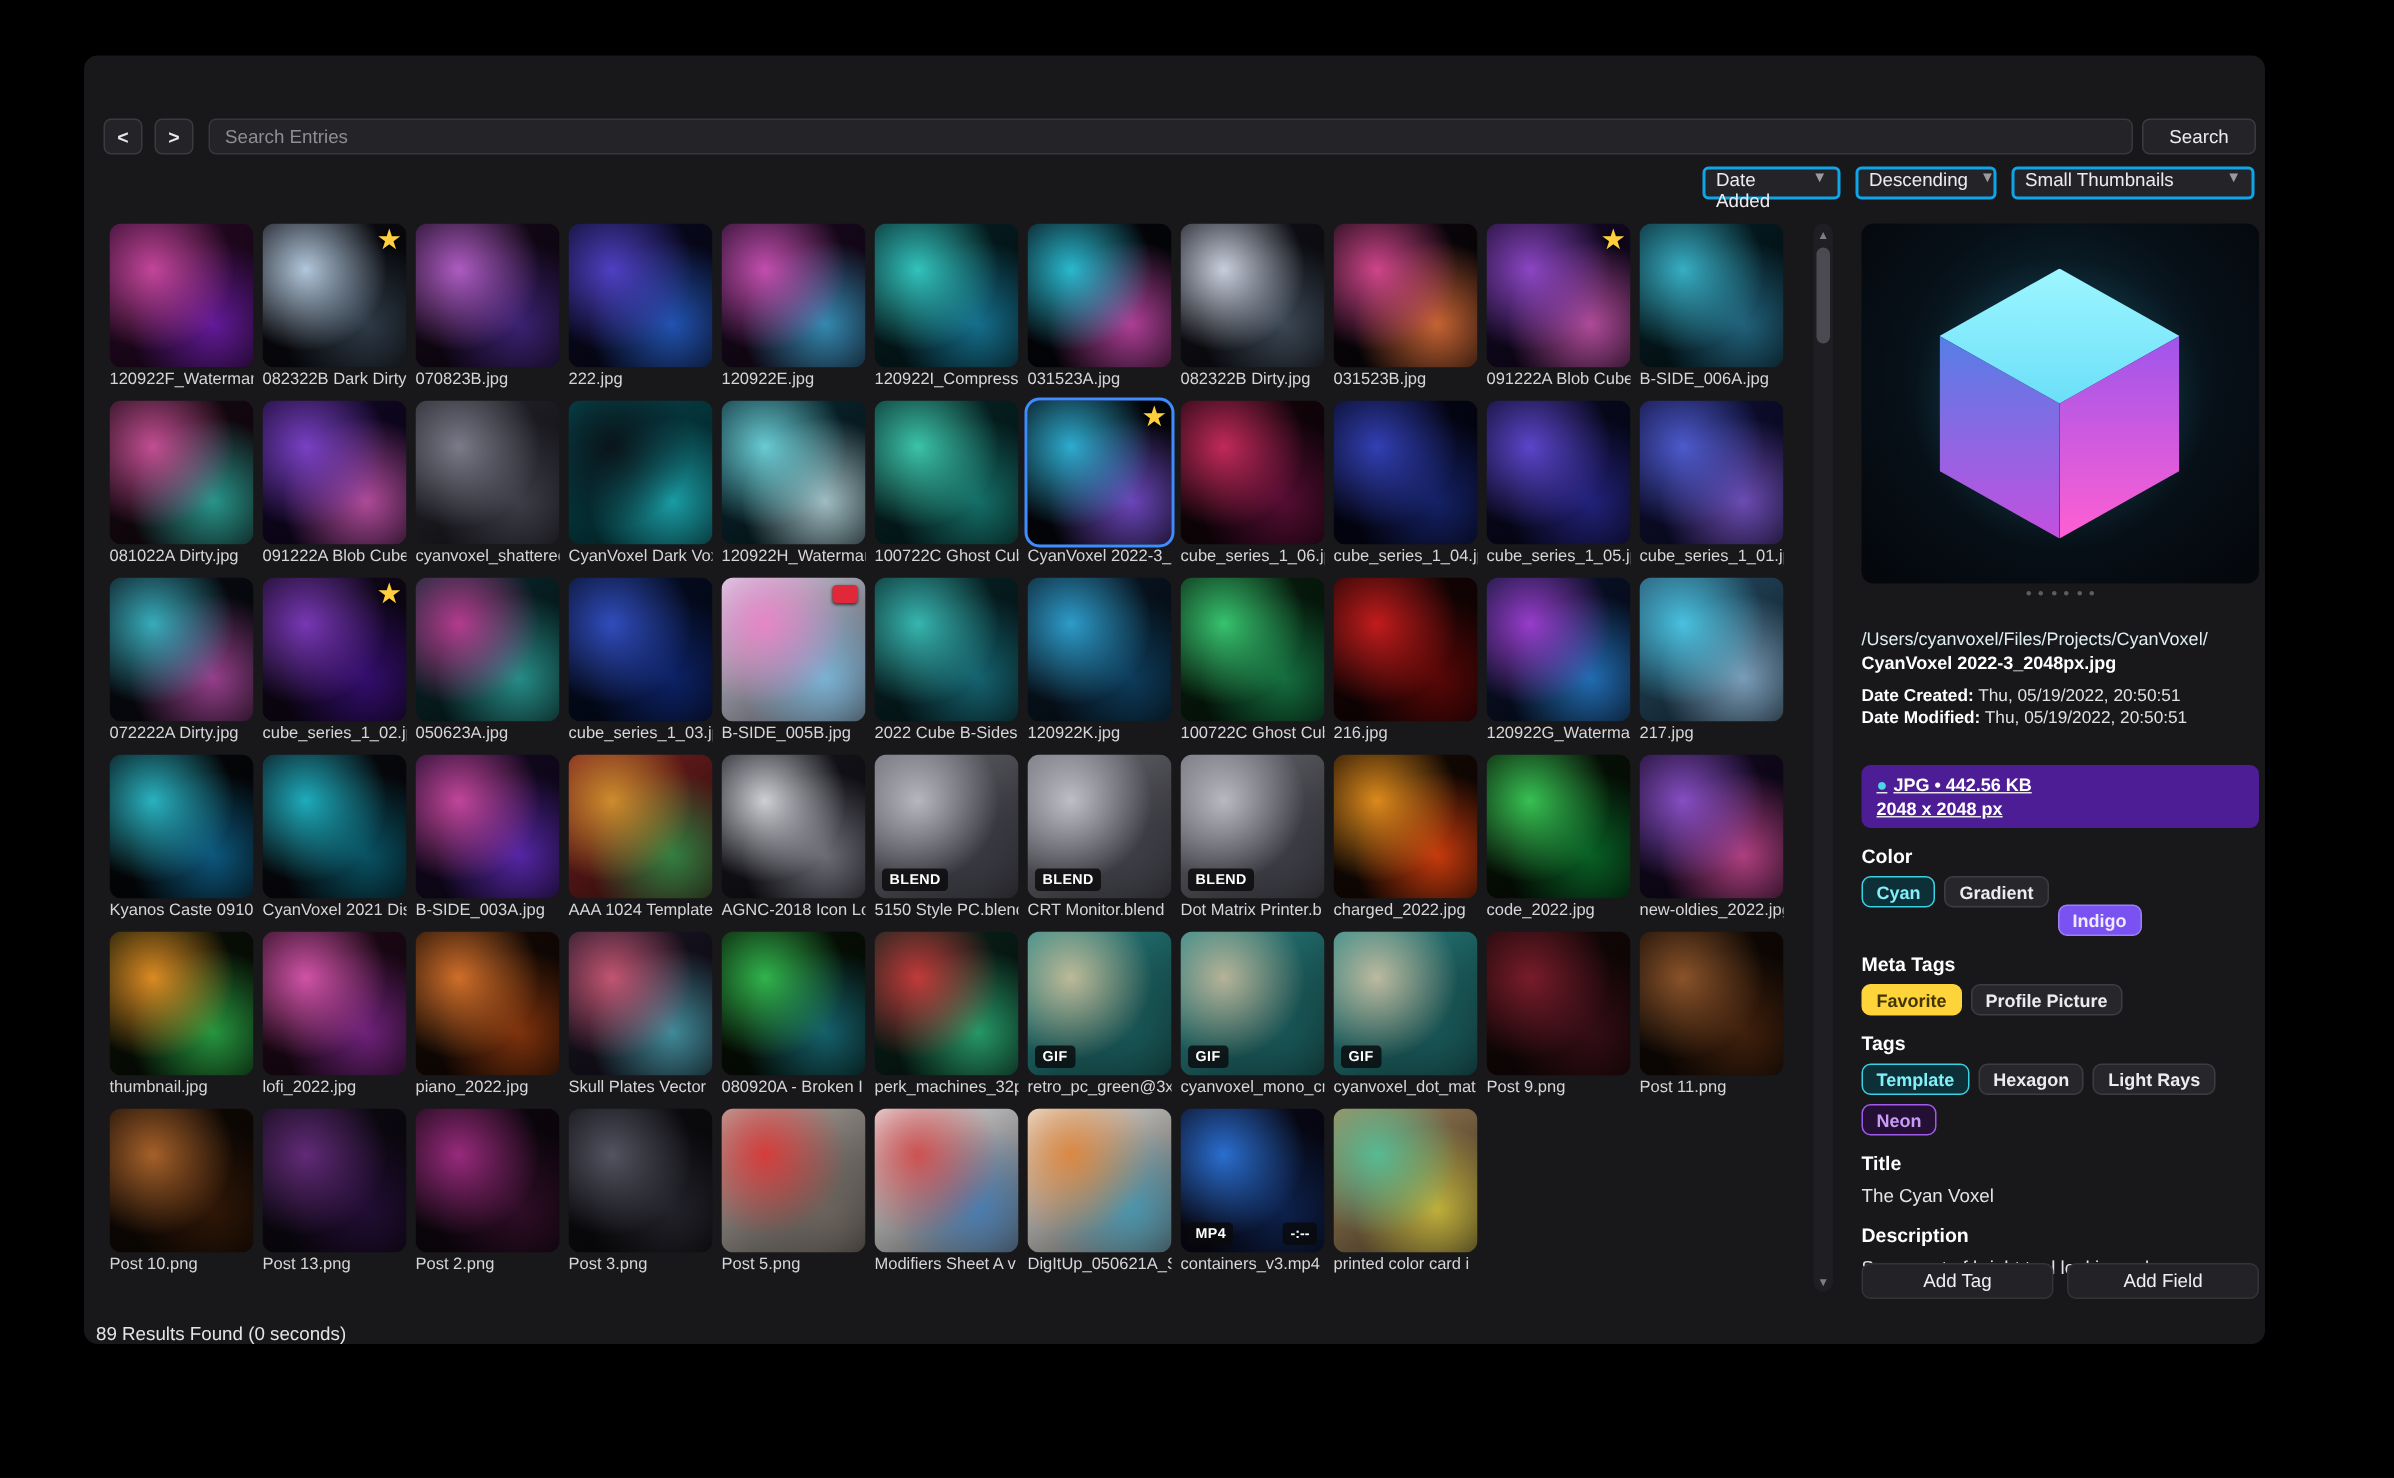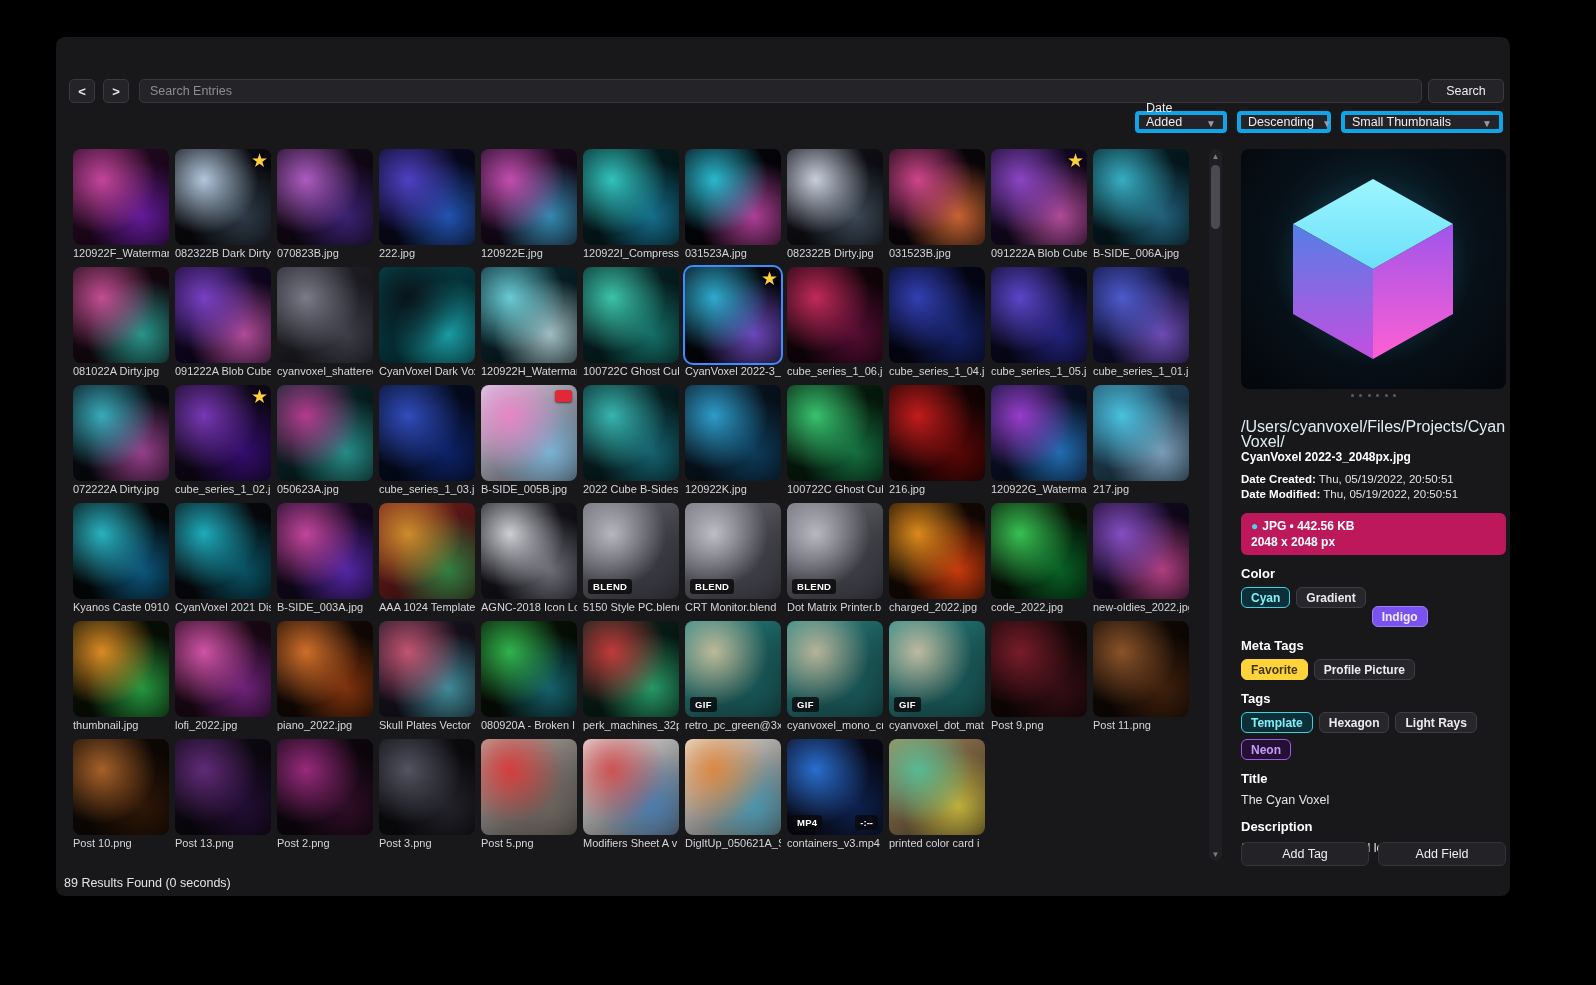--- a/index.html
+++ b/index.html
@@ -22,22 +22,22 @@
     border-radius:5px; color:#e8e8ea; font-size:13px; font-weight:700; display:flex; align-items:center; justify-content:center; }
   .search-input { position:absolute; left:83px; top:42px; width:1283px; height:24px; background:#242428;
     border:1px solid #37373d; border-radius:5px; color:#e8e8ea; font-size:12.5px; padding:4px 10px;
     font-family:"Liberation Sans", sans-serif; outline:none; }
   .search-input::placeholder { color:#8d8d93; }
   .search-btn { position:absolute; left:1372px; top:42px; width:76px; height:24px; background:#242428;
     border:1px solid #3a3a40; border-radius:5px; color:#ececef; font-size:12.5px; display:flex;
     align-items:center; justify-content:center; }
 
   
-  .dd { position:absolute; top:74px; height:22px; background:#242428; border:4px solid #0ea5e9; border-radius:4px;
-    color:#ececef; font-size:12.5px; display:flex; align-items:flex-end; justify-content:space-between; padding:0 7px; }
+  .dd { position:absolute; top:74px; height:22px; background:#242428; border:2px solid #0ea5e9; border-radius:4px;
+    color:#ececef; font-size:12.5px; display:flex; align-items:flex-start; justify-content:space-between; padding:0 7px; }
   .dd .caret { color:#9a9aa0; font-size:10px; margin-left:8px; }
 
   
   .grid { position:absolute; left:17px; top:112px; width:1122px; display:grid;
     grid-template-columns:repeat(11, 96px); column-gap:6px; row-gap:7px; }
   .cell { width:96px; }
   .thumb { position:relative; width:96px; height:96px; border-radius:8px; overflow:hidden; }
   .thumb.sel { outline:2px solid #3f8cff; outline-offset:0; }
   .caption { margin-top:2px; width:96px; height:13px; overflow:hidden; white-space:nowrap;
     color:#d6d6d8; font-size:11px; }
@@ -67,46 +67,46 @@
     background:linear-gradient(180deg,#9df6ff 0%, #39c8f2 100%); }
   .cube .left { clip-path:polygon(0% 25%, 50% 50%, 50% 100%, 0% 75%);
     background:linear-gradient(180deg,#2f8fe8 0%, #c44fe0 100%); }
   .cube .right { clip-path:polygon(50% 50%, 100% 25%, 100% 75%, 50% 100%);
     background:linear-gradient(180deg,#7e52f4 0%, #ff5fd2 100%); }
   .glow { position:absolute; left:20px; top:20px; width:224px; height:200px; border-radius:50%;
     background:radial-gradient(circle, rgba(64,220,255,.25), transparent 65%); }
   .handle-dots { margin:5px auto 4px; width:46px; display:flex; justify-content:space-between; }
   .handle-dots i { width:3px; height:3px; border-radius:50%; background:#5c5c64; }
 
-  .path-line { font-size:16px; color:#dfeef2; line-height:15px; word-break:break-all;margin-top:22px; }
+  .path-line { font-size:12px; color:#dfeef2; line-height:15px; word-break:break-all;margin-top:22px; }
   .file-name { font-size:12px; font-weight:700; color:#ffffff; line-height:16px; margin-bottom:7px; }
   .date-line { font-size:11.5px; color:#e2e2e6; line-height:15px; }
   .date-line b { color:#ffffff; }
 
-  .info-bar { margin-top:11px; background:#be185d; border-radius:6px; padding:6px 10px; }
+  .info-bar { margin-top:23px; background:#4c1d95; border-radius:6px; padding:6px 10px;text-decoration:underline; }
   .info-bar .l1 { font-size:12px; font-weight:700; color:#fff; }
   .info-bar .l1 .dot { color:#49d7e8; margin-right:4px; }
   .info-bar .l2 { font-size:12px; font-weight:700; color:#fff; margin-top:2px; }
 
   .field-label { font-weight:700; font-size:13px; color:#fff; margin:11px 0 6px; }
   .chips { display:flex; flex-wrap:wrap; gap:6px; }
   .chip { display:inline-flex; align-items:center; height:21px; padding:0 9px; border-radius:6px;
     font-size:12px; font-weight:700; border:1.5px solid transparent; }
   .chip.cyan { background:#0d2f37; border-color:#3ad2e2; color:#82f0f8; }
   .chip.dark { background:#26262b; border-color:#3c3c44; color:#ebebf0; }
   .chip.indigo { background:#7a52f2; border-color:#9d80f8; color:#f0eaff;margin-top:19px; }
   .chip.favorite { background:#ffd43a; border-color:#ffd43a; color:#413400; }
   .chip.neon { background:#231034; border-color:#a05ae8; color:#c99bf6; }
   .field-text { font-size:12.5px; color:#e3e3e7; line-height:16px; }
 
   .panel-btns { position:absolute; left:1185px; top:805px; width:265px; display:flex; gap:9px;border-radius:11px; }
   .pbtn { flex:1; height:24px; background:#232327; border:1px solid #333338; border-radius:6px;
     color:#f0f0f2; font-size:12.5px; display:flex; align-items:center; justify-content:center; }
 
-  .statusbar { position:absolute; left:0; bottom:0; right:0; height:26px; display:flex; align-items:center;
+  .statusbar { position:absolute; left:0; bottom:0; right:0; height:26px; display:flex; align-items:flex-end;
     padding-left:8px; color:#e4e4e6; font-size:12.5px; }
 </style>
 </head>
 <body>
 
 <div class="window">
 
 
   <div class="navbtn" style="left:13px;">
       <span>&lt;</span>

